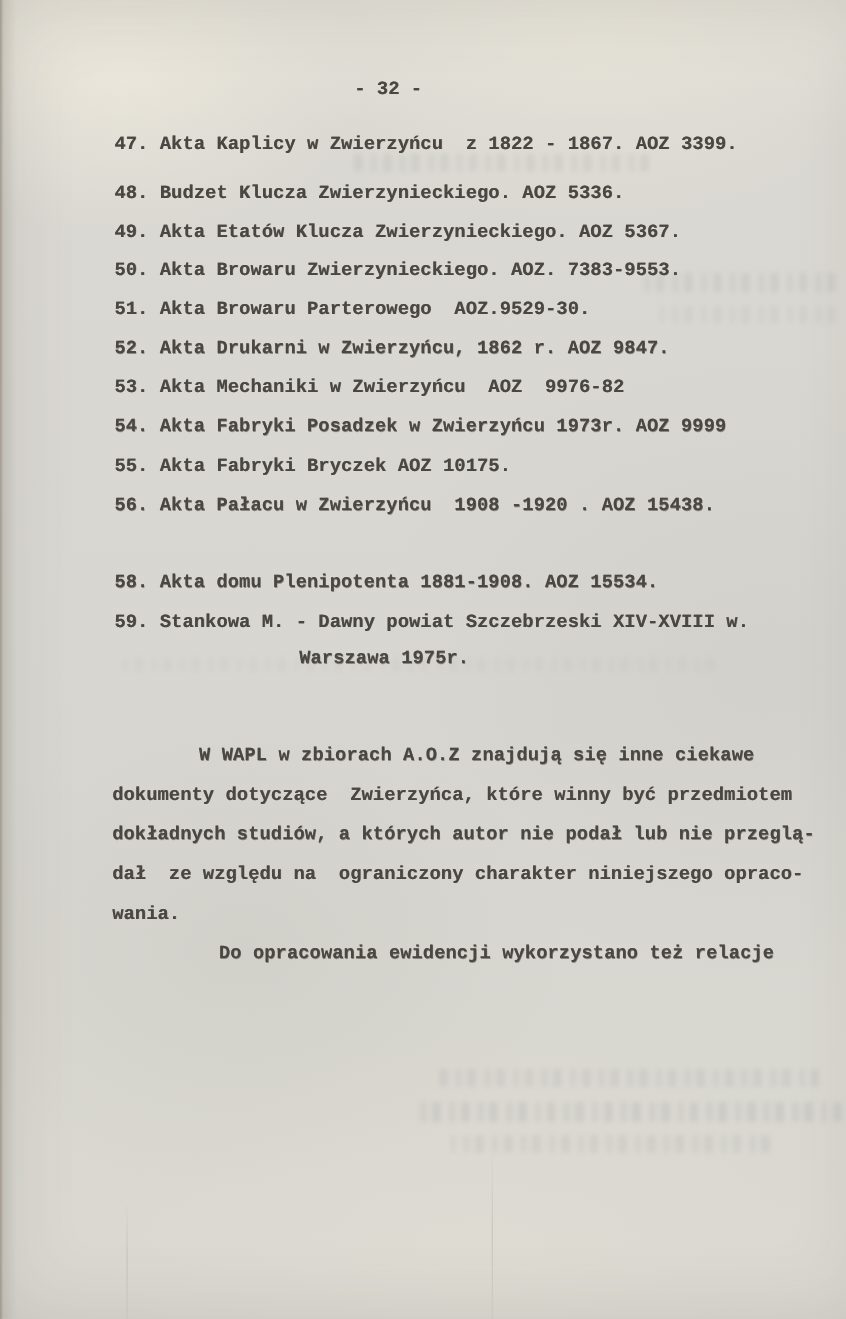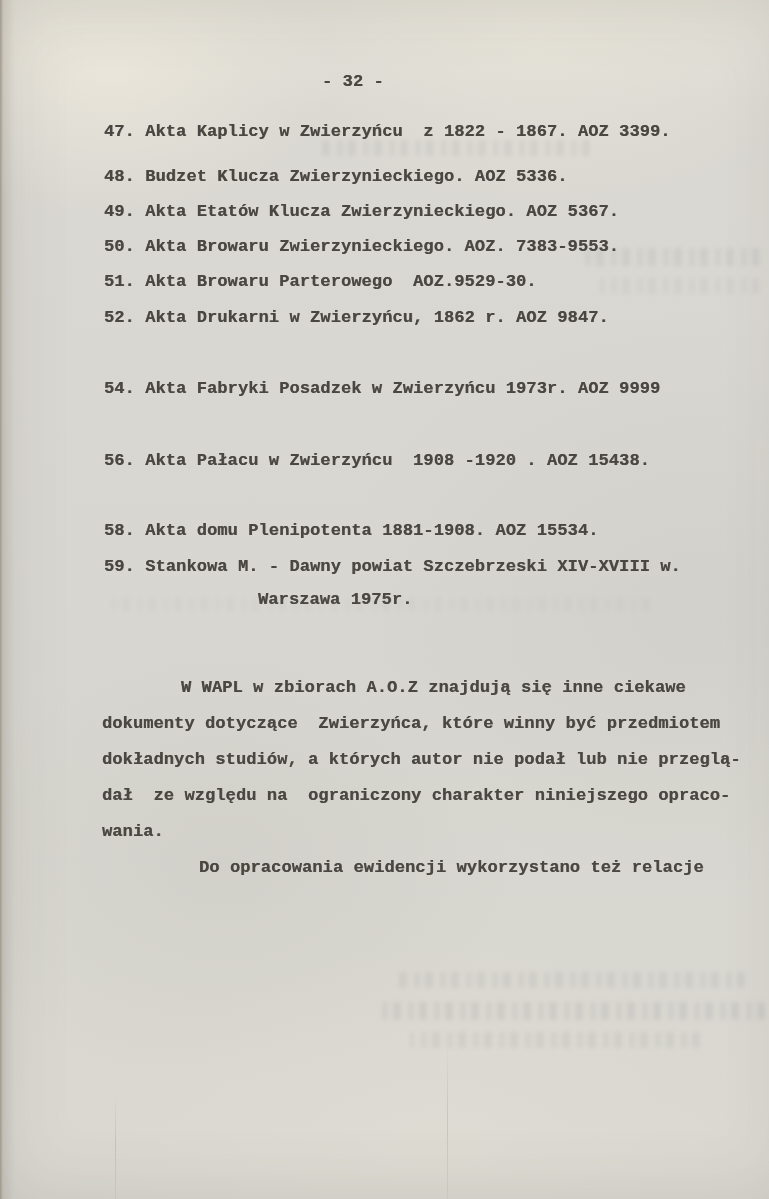--- a/index.html
+++ b/index.html
@@ -71,25 +71,27 @@
 <div class="scan">
 
   <div class="line page-number">- 32 -</div>
 
   <div class="line" style="top:120px">47. Akta Kaplicy w Zwierzyńcu  z 1822 - 1867. AOZ 3399.</div>
   <div class="line" style="top:165px">48. Budzet Klucza Zwierzynieckiego. AOZ 5336.</div>
   <div class="line" style="top:200px">49. Akta Etatów Klucza Zwierzynieckiego. AOZ 5367.</div>
   <div class="line" style="top:235px">50. Akta Browaru Zwierzynieckiego. AOZ. 7383-9553.</div>
   <div class="line" style="top:270px">51. Akta Browaru Parterowego  AOZ.9529-30.</div>
   <div class="line" style="top:306px">52. Akta Drukarni w Zwierzyńcu, 1862 r. AOZ 9847.</div>
+  <div class="line" style="top:341px">53. Akta Mechaniki w Zwierzyńcu  AOZ  9976-82</div>
   <div class="line" style="top:377px">54. Akta Fabryki Posadzek w Zwierzyńcu 1973r. AOZ 9999</div>
+  <div class="line" style="top:413px">55. Akta Fabryki Bryczek AOZ 10175.</div>
   <div class="line" style="top:449px">56. Akta Pałacu w Zwierzyńcu  1908 -1920 . AOZ 15438.</div>
   <div class="line" style="top:519px">58. Akta domu Plenipotenta 1881-1908. AOZ 15534.</div>
   <div class="line" style="top:555px">59. Stankowa M. - Dawny powiat Szczebrzeski XIV-XVIII w.</div>
-  <div class="line" style="top:588px;left:258px">Warszawa 1975r.</div>
+  <div class="line" style="top:588px;left:272px">Warszawa 1975r.</div>
 
   <div class="line" style="top:676px;left:181px">W WAPL w zbiorach A.O.Z znajdują się inne ciekawe</div>
   <div class="line" style="top:712px;left:102px">dokumenty dotyczące  Zwierzyńca, które winny być przedmiotem</div>
   <div class="line" style="top:748px;left:102px">dokładnych studiów, a których autor nie podał lub nie przeglą-</div>
   <div class="line" style="top:784px;left:102px">dał  ze względu na  ograniczony charakter niniejszego opraco-</div>
   <div class="line" style="top:820px;left:102px">wania.</div>
 
   <div class="line" style="top:856px;left:199px">Do opracowania ewidencji wykorzystano też relacje</div>
 
   <div class="ghost" style="left:320px;top:140px;width:270px;height:16px"></div>

